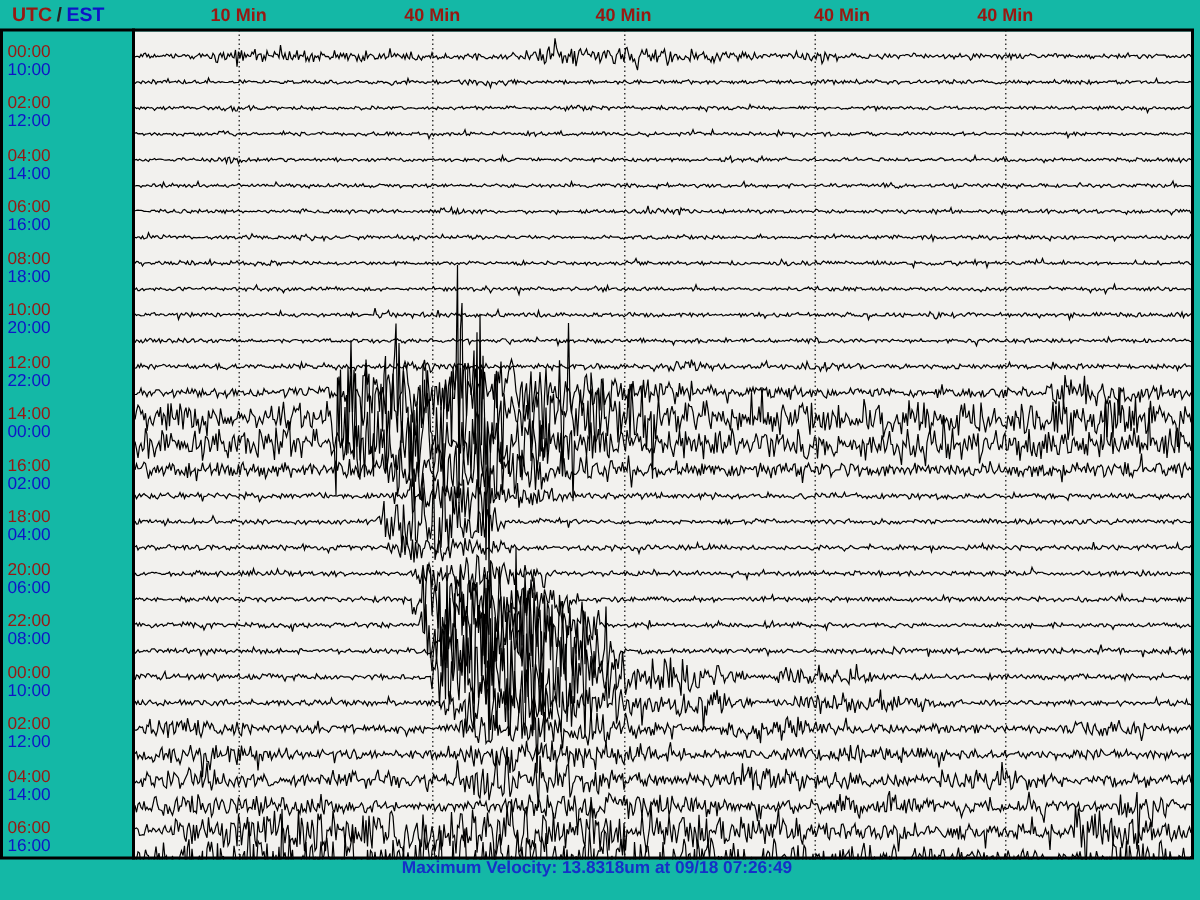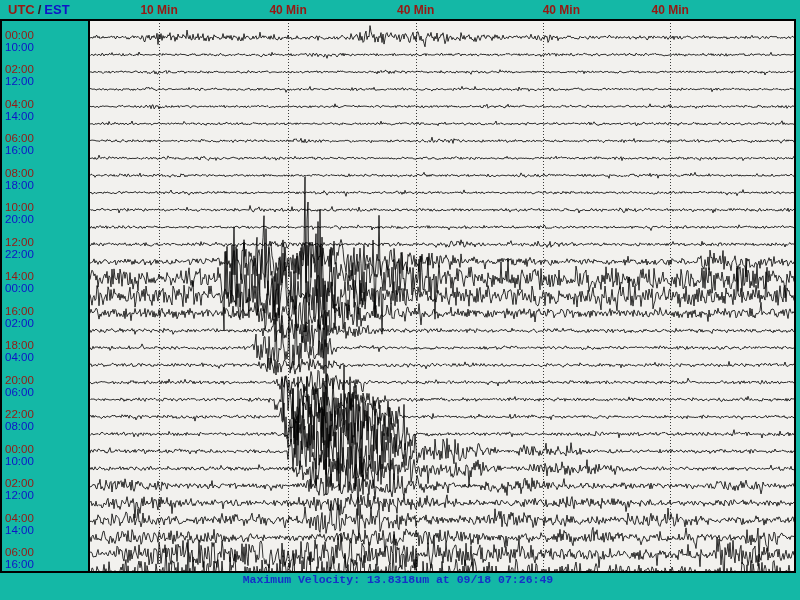--- a/index.html
+++ b/index.html
@@ -23,21 +23,21 @@
   .divider{position:absolute;left:88px;top:19px;width:2px;height:554px;background:#000;}
 
   
   .pair{position:absolute;left:5px;width:80px;line-height:12px;font-size:11.5px;font-weight:normal;}
   .pair .u{display:block;color:#981812;}
   .pair .e{display:block;color:#0f14c8;}
 
   
   .footer-line{position:absolute;left:0;width:796px;text-align:center;
                font-size:11.5px;font-weight:bold;color:#1530c8;white-space:pre;}
-  .footer-line.l1{top:573px;font-family:Liberation Mono, monospace;}
+  .footer-line.l1{top:573px;}
   .footer-line.l2{top:585px;}
 </style>
 </head>
 <body>
 
 <div class="screen">
 
   <div class="tz-label">
     <span class="utc">UTC</span><span class="sep">/</span><span class="est">EST</span>
   </div>

